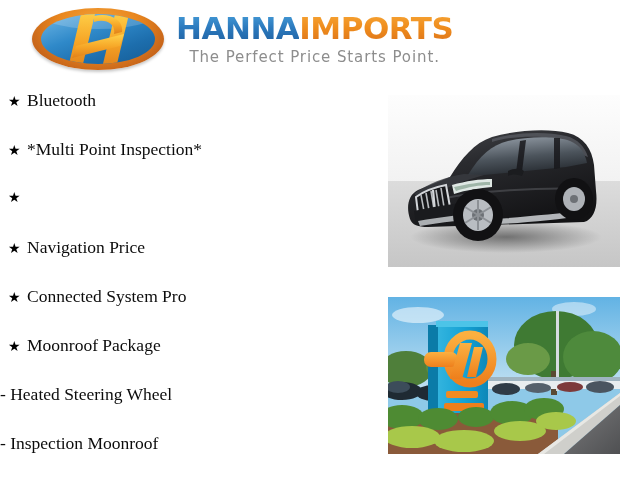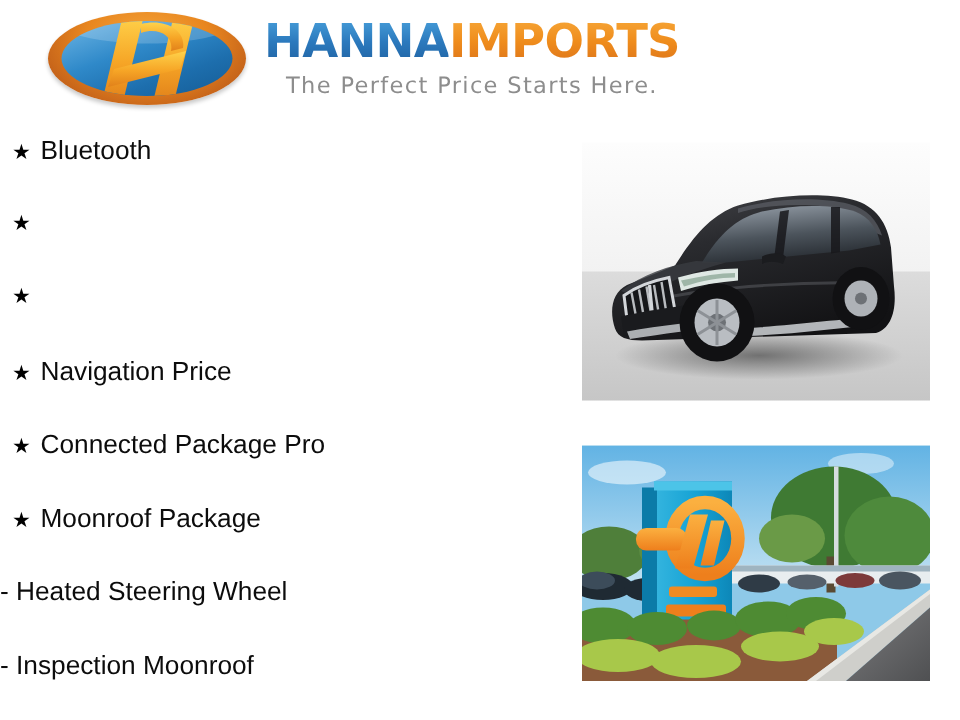--- a/index.html
+++ b/index.html
@@ -120,21 +120,21 @@
     white-space: nowrap;
   }
   .bullet {
     width: 19px;
     margin-left: 8px;
     font-size: 14px;
     line-height: 1;
     color: #000;
     flex: none;
   }
-  .feature-label { line-height: 1; }
+  .feature-label { line-height: 1; font-family: Liberation Serif, serif; }
   .feature-item.sub { }
   .feature-item.sub .feature-label { font-size: 17.5px; }
 
   
   .photo {
     position: absolute;
     overflow: hidden;
   }
   #photo-vehicle {
     left: 388px;
@@ -178,49 +178,50 @@
           <polygon points="36,60 50,2 64,2 50,60" fill="url(#hgrad)"></polygon>
           <polygon points="70,60 84,2 98,2 84,60" fill="url(#hgrad)"></polygon>
           <polygon points="44,38 92,26 88,38 40,50" fill="url(#hgrad)"></polygon>
           <path d="M62 8 C78 4 92 12 90 24 L82 26 C84 16 74 10 62 14 Z" fill="url(#hgrad)"></path>
         </g>
       </svg>
     </div>
 
     <div class="brand-text">
       <div class="wordmark"><span class="wm-hanna">HANNA</span><span class="wm-imports">IMPORTS</span></div>
-      <div class="tagline">The Perfect Price Starts Here.</div>
+      <div class="tagline">The Perfect Price Starts Point.</div>
     </div>
 
   </div>
 </div>
 
 <div class="features">
 
   <div class="feature-item">
     <span class="bullet">★</span>
     <span class="feature-label">Bluetooth</span>
   </div>
 
   <div class="feature-item">
     <span class="bullet">★</span>
+    <span class="feature-label">*Multi Point Inspection*</span>
   </div>
 
   <div class="feature-item">
     <span class="bullet">★</span>
   </div>
 
   <div class="feature-item">
     <span class="bullet">★</span>
     <span class="feature-label">Navigation Price</span>
   </div>
 
   <div class="feature-item">
     <span class="bullet">★</span>
-    <span class="feature-label">Connected Package Pro</span>
+    <span class="feature-label">Connected System Pro</span>
   </div>
 
   <div class="feature-item">
     <span class="bullet">★</span>
     <span class="feature-label">Moonroof Package</span>
   </div>
 
   <div class="feature-item sub">
 
     <span class="feature-label">- Heated Steering Wheel</span>

